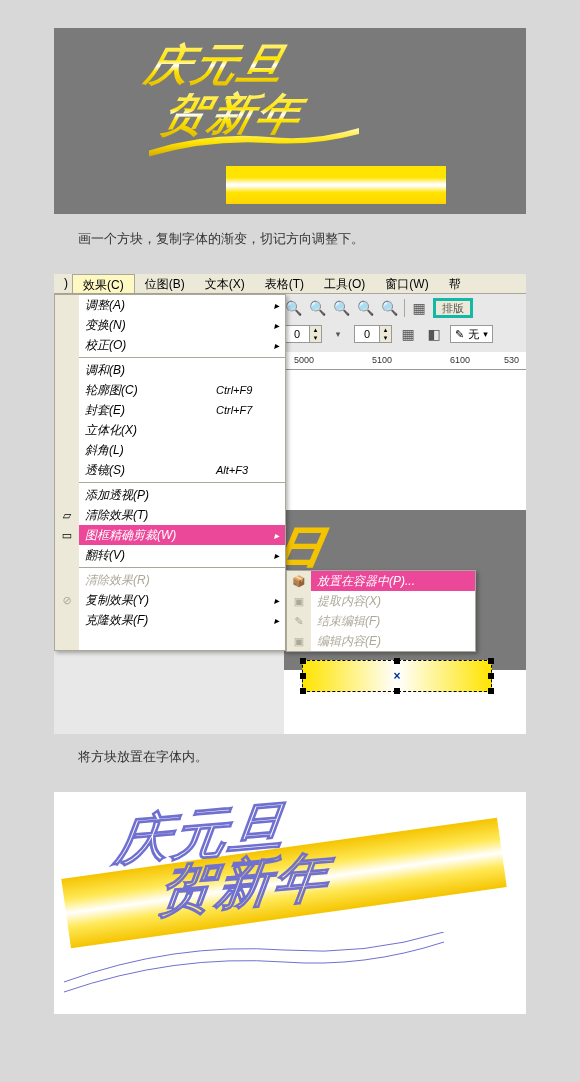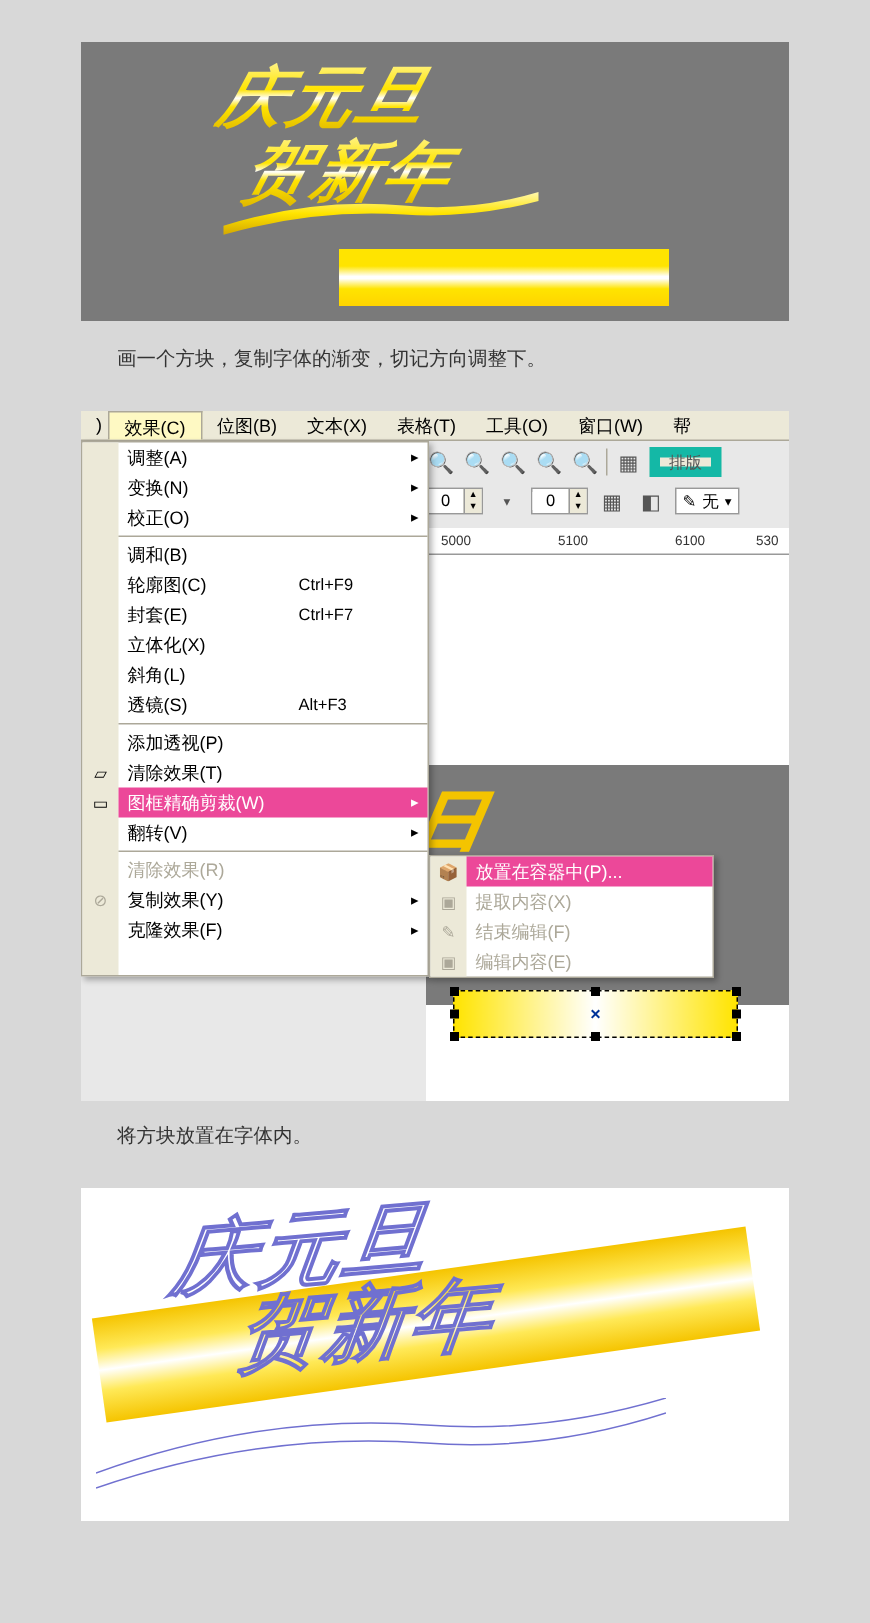--- a/index.html
+++ b/index.html
@@ -192,38 +192,38 @@
 .dropdown-inner {
   display: flex;
 }
 .icon-col {
   width: 24px;
   background: #ece9d8;
   display: flex;
   flex-direction: column;
 }
 .icon-col div { height: 20px; display: flex; align-items: center; justify-content: center; font-size: 11px; }
-.items-col { flex: 1; }
+.items-col { flex: 1; font-style: italic; }
 .dd-item {
   height: 20px;
   display: flex;
   align-items: center;
   padding-left: 6px;
   font-size: 12px;
   position: relative;
   cursor: default;
 }
 .dd-item.highlight {
   background: #ec4899;
   color: #fff;
 }
 .dd-item.disabled { color: #aca899; }
 .dd-shortcut {
   position: absolute;
-  left: 120px;
+  left: 137px;
   font-size: 11px;
 }
 .dd-arrow {
   position: absolute;
   right: 6px;
   font-size: 10px;
 }
 .dd-sep {
   height: 1px;
   background: #aca899;
@@ -317,21 +317,21 @@
   </div>
 
   <div class="toolbar">
     <span class="tb-icon">🔍</span>
     <span class="tb-icon">🔍</span>
     <span class="tb-icon">🔍</span>
     <span class="tb-icon">🔍</span>
     <span class="tb-icon">🔍</span>
     <span style="width:1px;height:18px;background:#aca899"></span>
     <span class="tb-icon">▦</span>
-    <span class="tb-icon" style="width:auto;padding:0 6px;font-size:11px;border:7px solid #14b8a6;background:#ece9d8">排版</span>
+    <span class="tb-icon" style="width:auto;padding:0 6px;font-size:11px;border:3px solid #14b8a6;background:#ece9d8">排版</span>
   </div>
 
   <div class="toolbar2">
     <div class="spinbox">
       <input value="0" style="">
       <div class="spinbtns">
           <div>▴</div>
           <div>▾</div>
         </div>
     </div>

